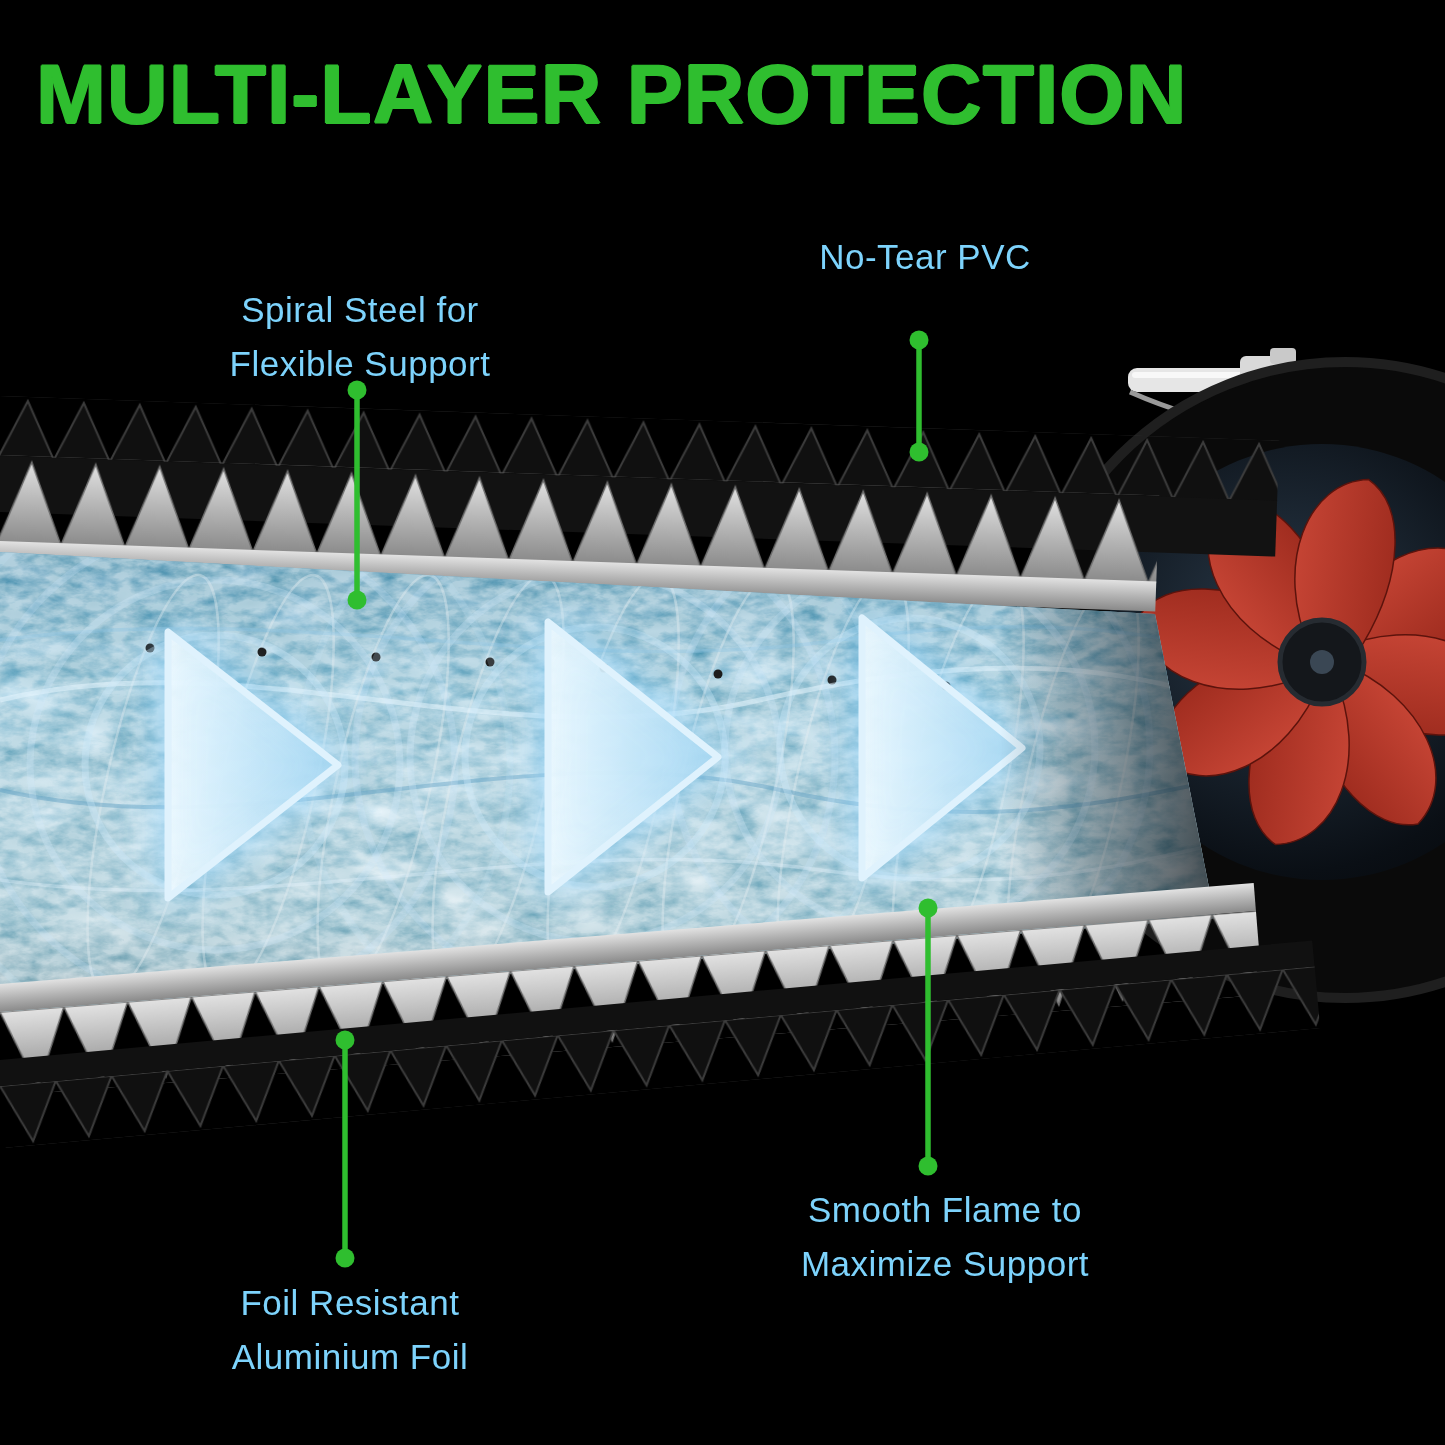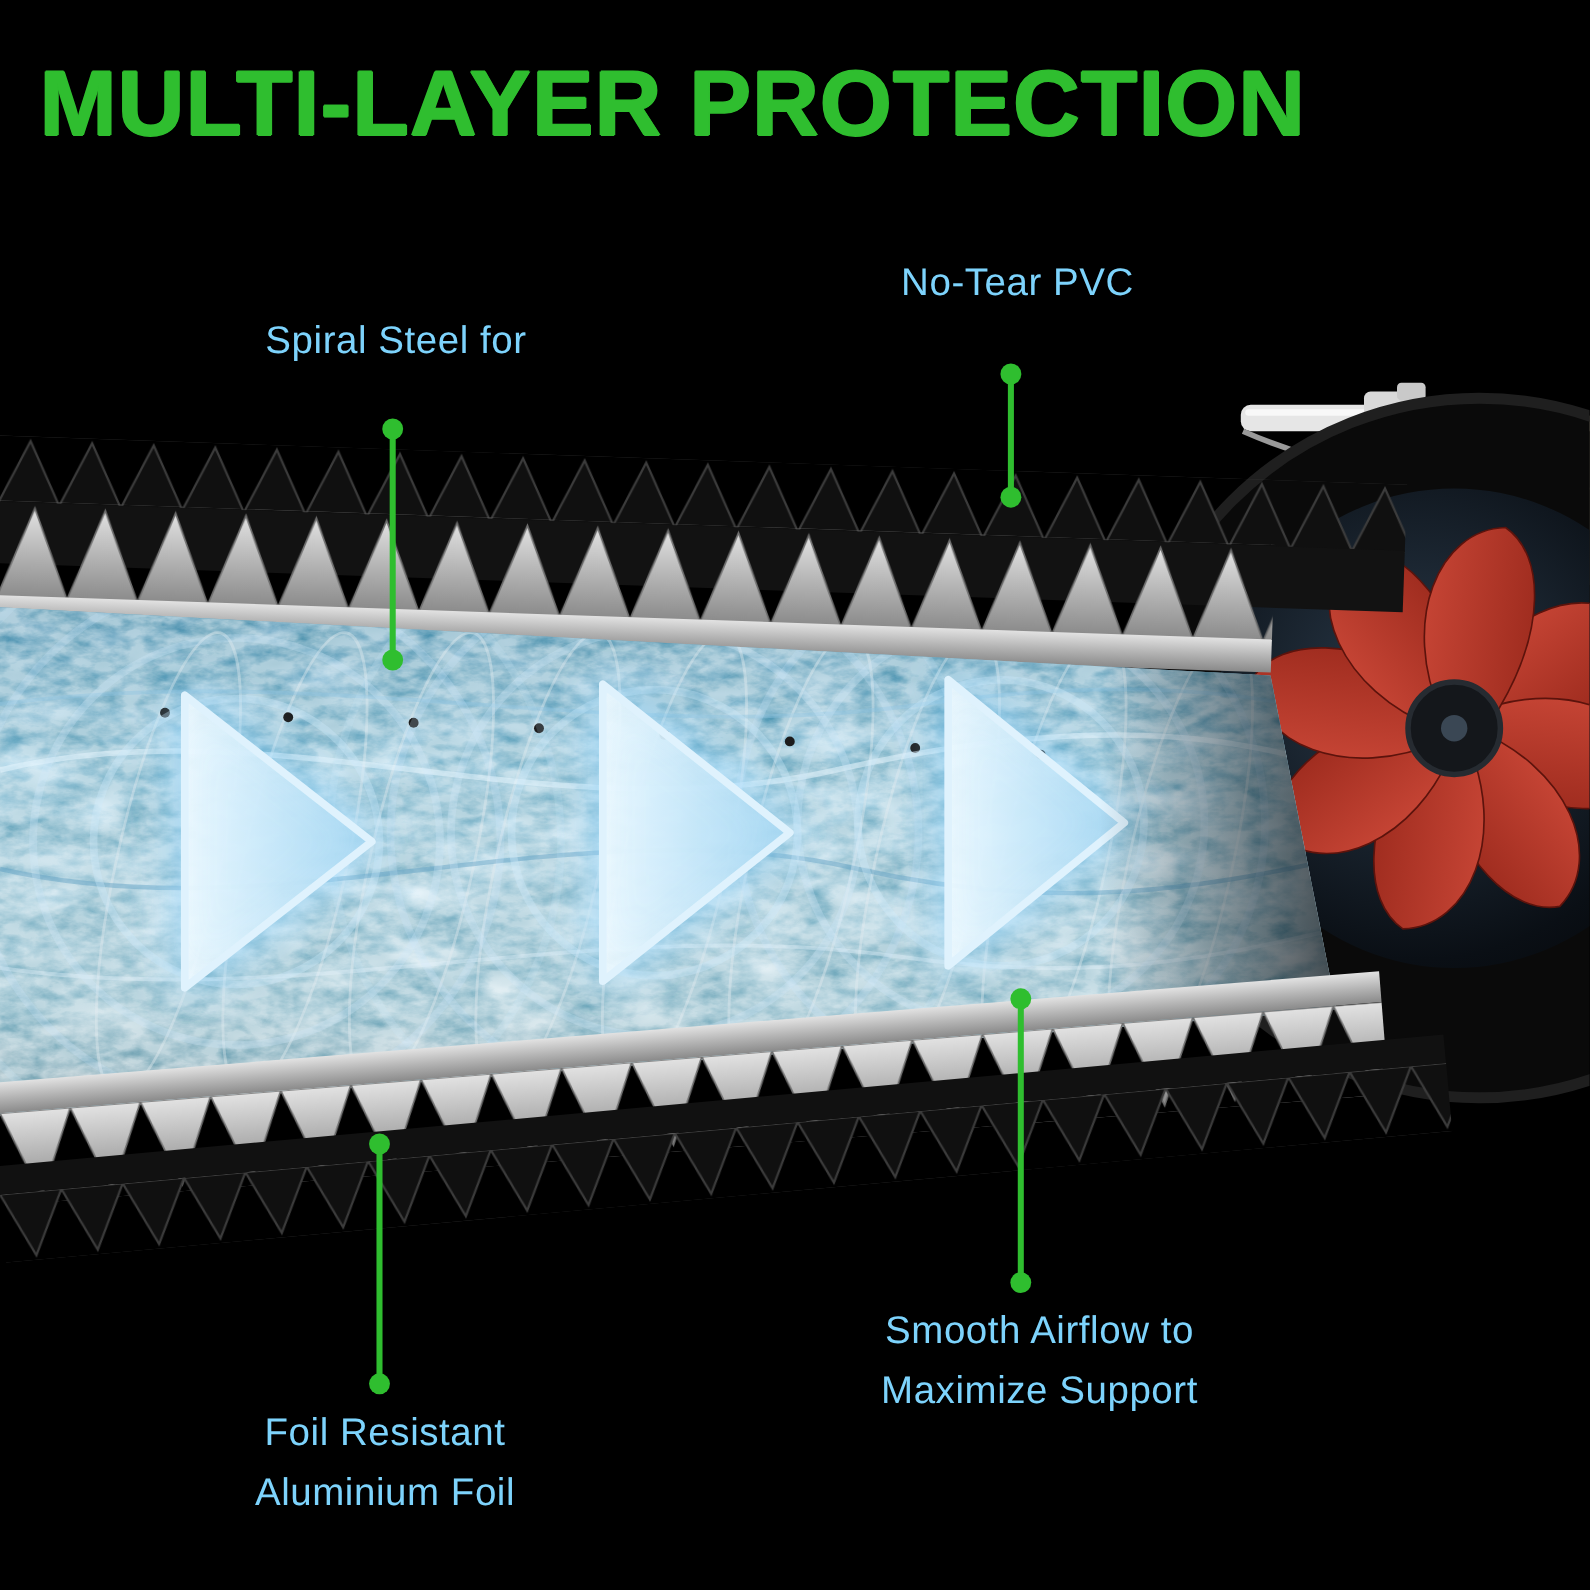--- a/index.html
+++ b/index.html
@@ -226,28 +226,29 @@
       <circle cx="345" cy="1040" r="9.5" stroke="none"></circle>
           <circle cx="345" cy="1258" r="9.5" stroke="none"></circle>
     </g>
   </g>
 </svg>
 
 <div class="page-title">MULTI-LAYER PROTECTION</div>
 
 <div class="callout-label lbl-spiral">
   <span>Spiral Steel for</span>
+  <span>Flexible Support</span>
 </div>
 
 <div class="callout-label lbl-pvc">
   <span>No-Tear PVC</span>
 </div>
 
 <div class="callout-label lbl-smooth">
-  <span>Smooth Airflow to</span>
+  <span>Smooth Flame to</span>
   <span>Maximize Support</span>
 </div>
 
 <div class="callout-label lbl-flame">
   <span>Foil Resistant</span>
   <span>Aluminium Foil</span>
 </div>
 
 </div>
 

